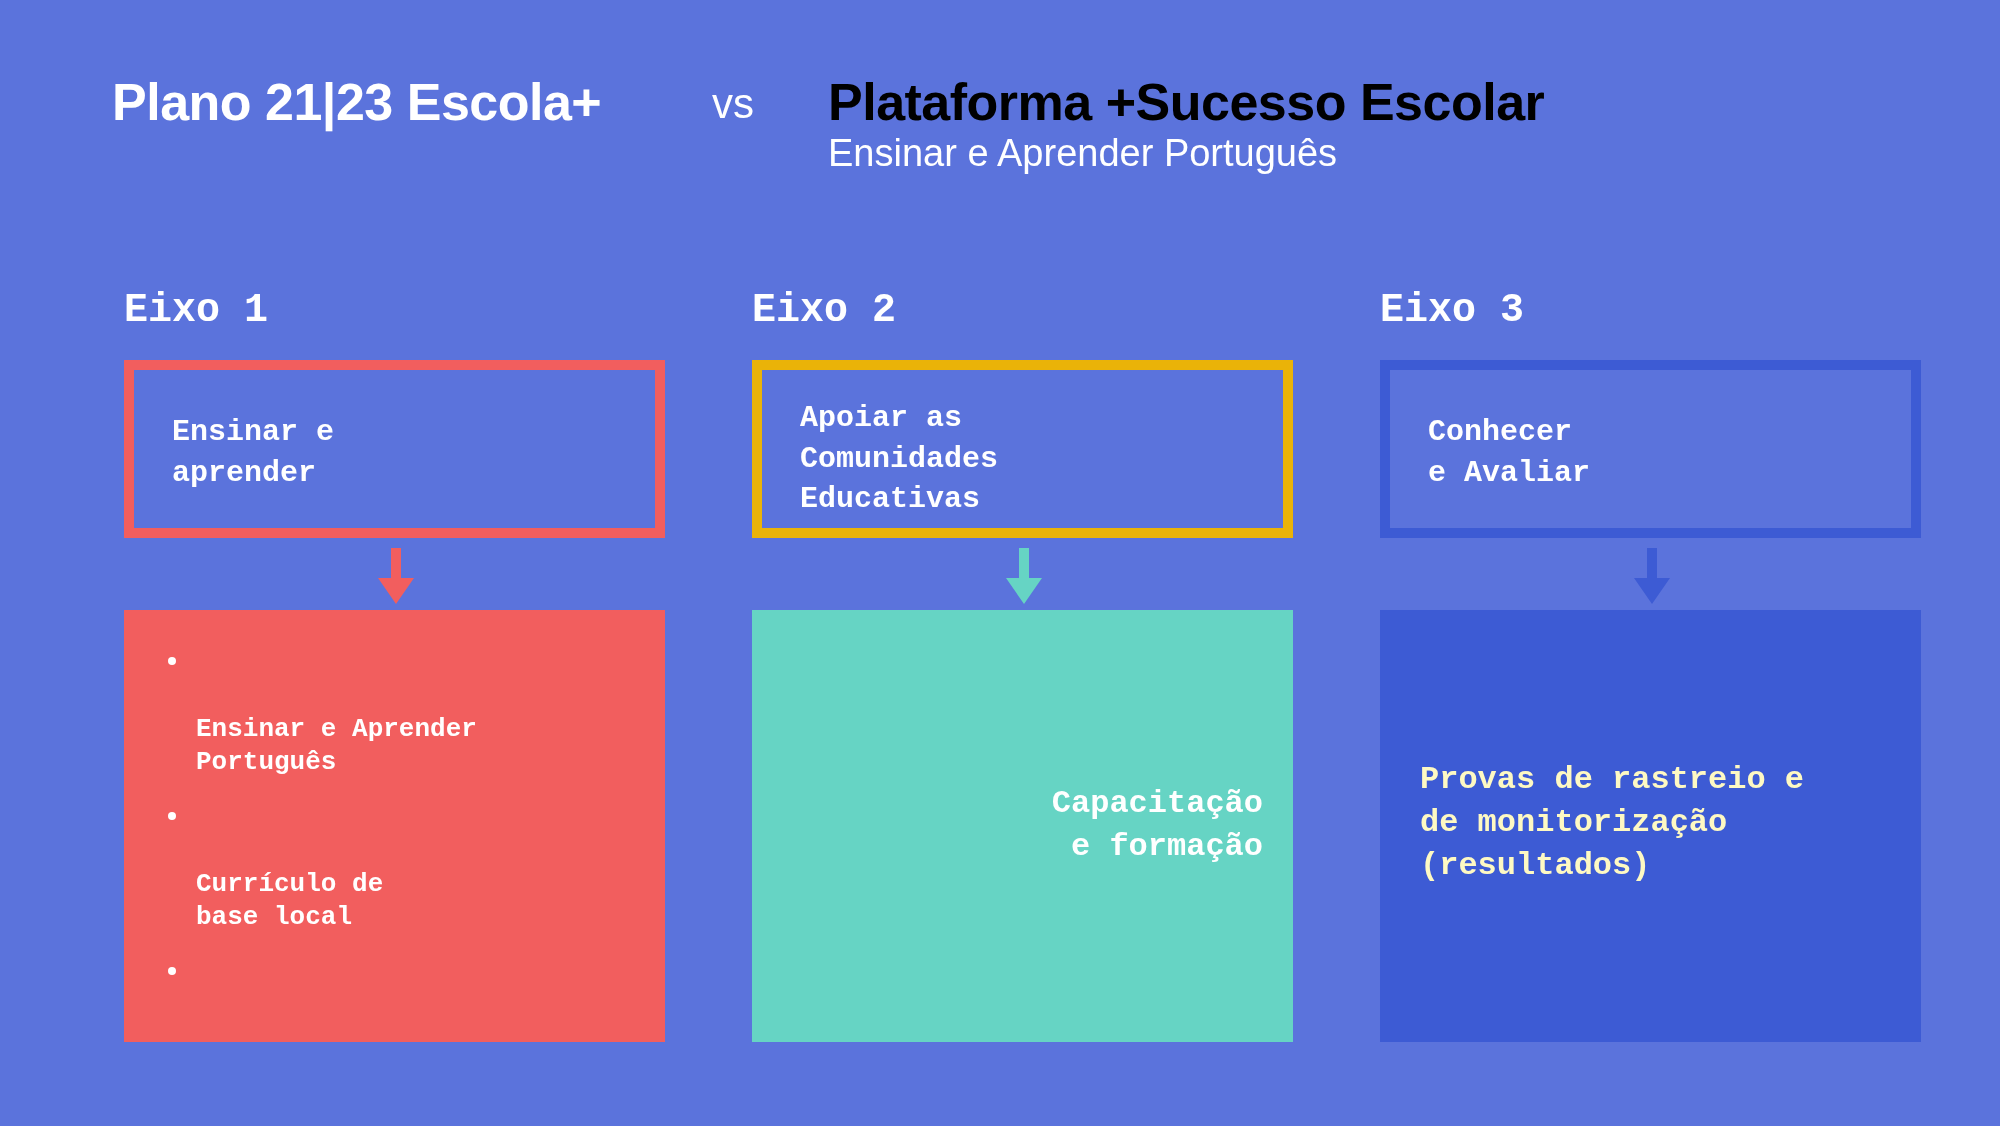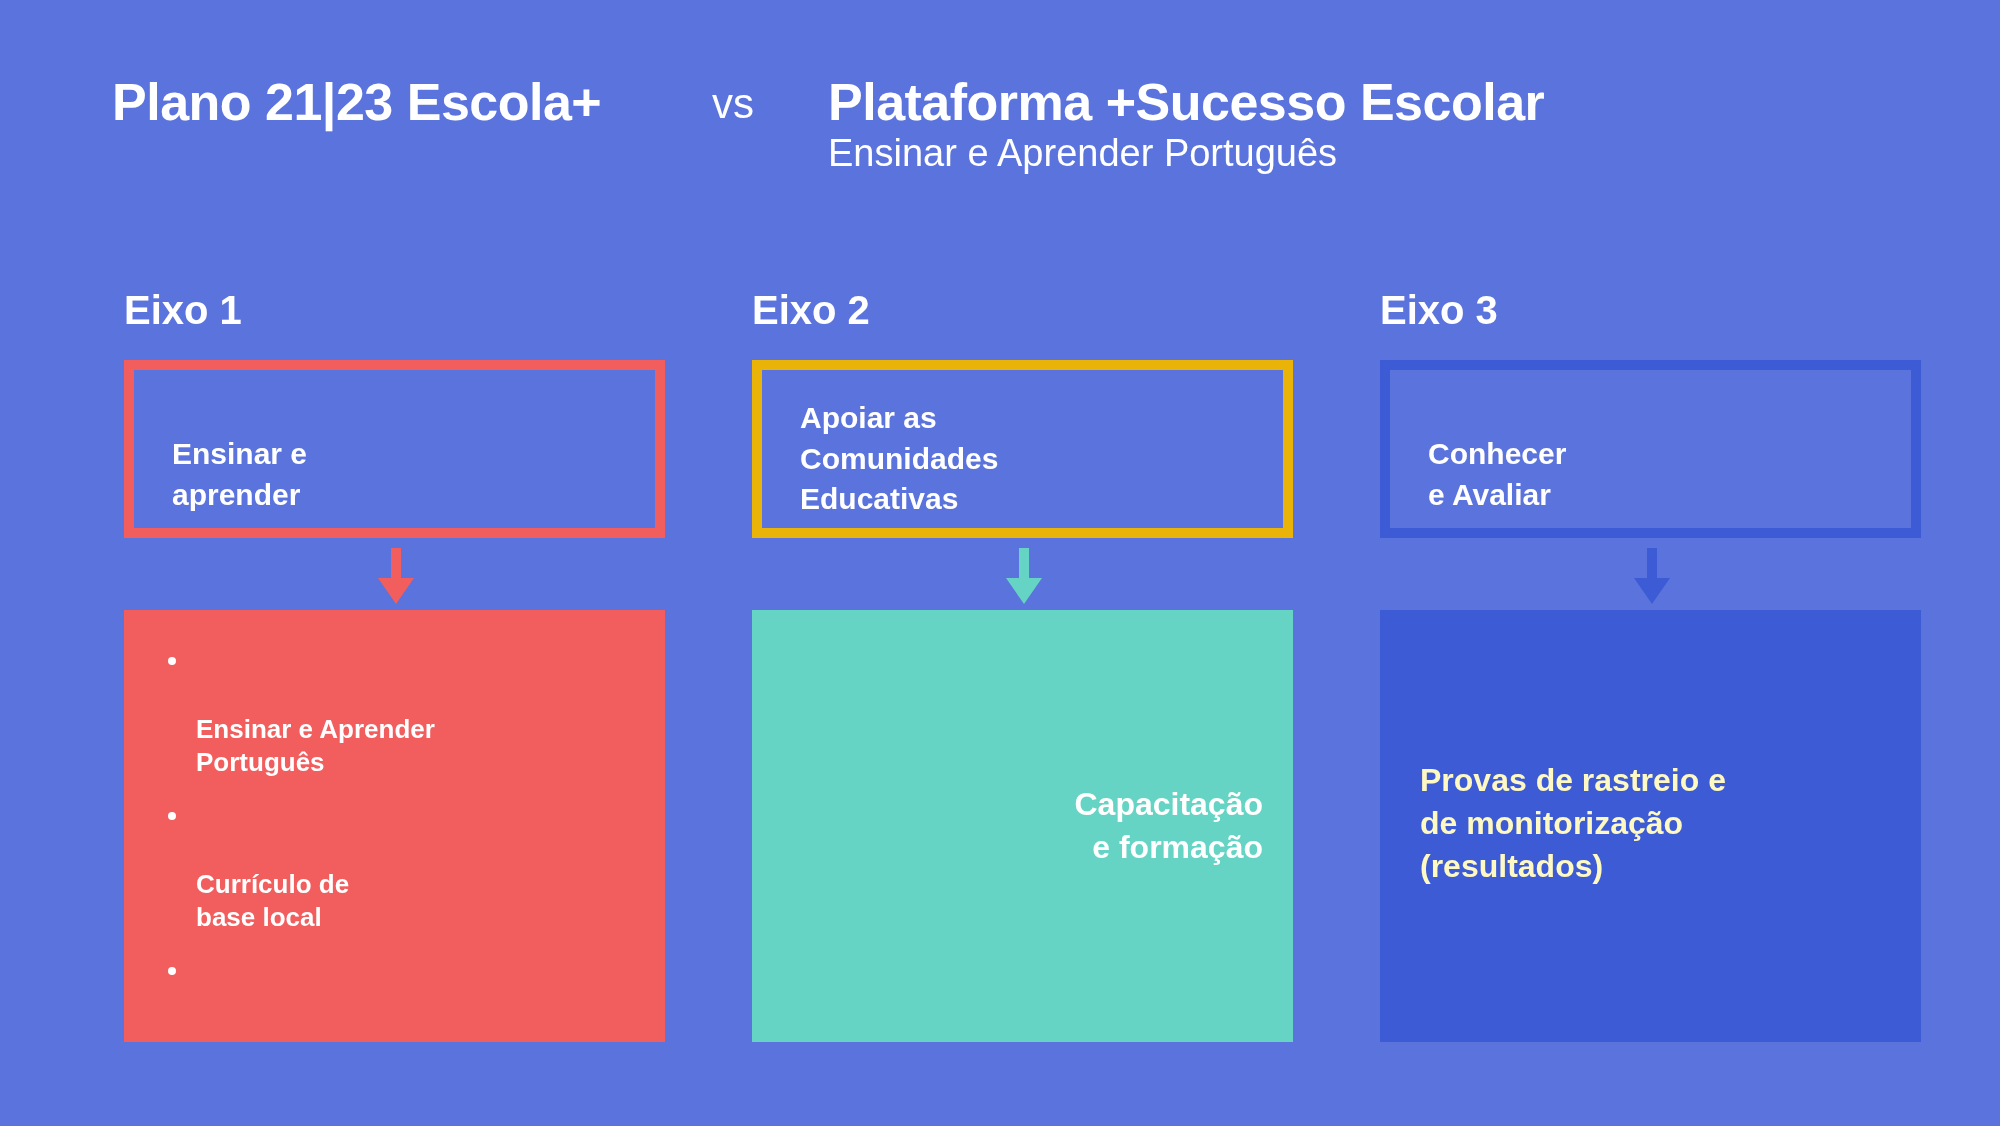--- a/index.html
+++ b/index.html
@@ -49,41 +49,42 @@
     color: #ffffff;
     white-space: nowrap;
   }
 
   .title-right {
     position: absolute;
     left: 828px;
     top: 72px;
     font-size: 52px;
     font-weight: bold;
-    color: #ffffff;
+    color: #000000;
     letter-spacing: -0.5px;
     white-space: nowrap;
   }
 
   .subtitle-right {
     position: absolute;
     left: 828px;
     top: 132px;
     font-size: 38px;
     font-weight: normal;
     color: #ffffff;
     white-space: nowrap;
   }
 
   
   .column {
     position: absolute;
     top: 0;
     width: 545px;
     height: 1126px;
+    font-family: Liberation Mono, monospace;
   }
   .col-1 { left: 124px; }
   .col-2 { left: 752px; }
   .col-3 { left: 1380px; }
 
   .eixo-label {
     position: absolute;
     left: 0px;
     top: 288px;
     font-size: 40px;
@@ -108,21 +109,21 @@
 
   .top-box-text {
     position: absolute;
     left: 38px;
     font-size: 30px;
     font-weight: bold;
     color: #ffffff;
     line-height: 1.35;
     white-space: pre-line;
   }
-  .tbt-mid  { top: 64px; }   
+  .tbt-mid  { top: 42px; }   
   .tbt-high { top: 28px; }   
 
   
   .arrow {
     position: absolute;
     left: 254px;
     top: 548px;
     width: 36px;
     height: 56px;
   }

